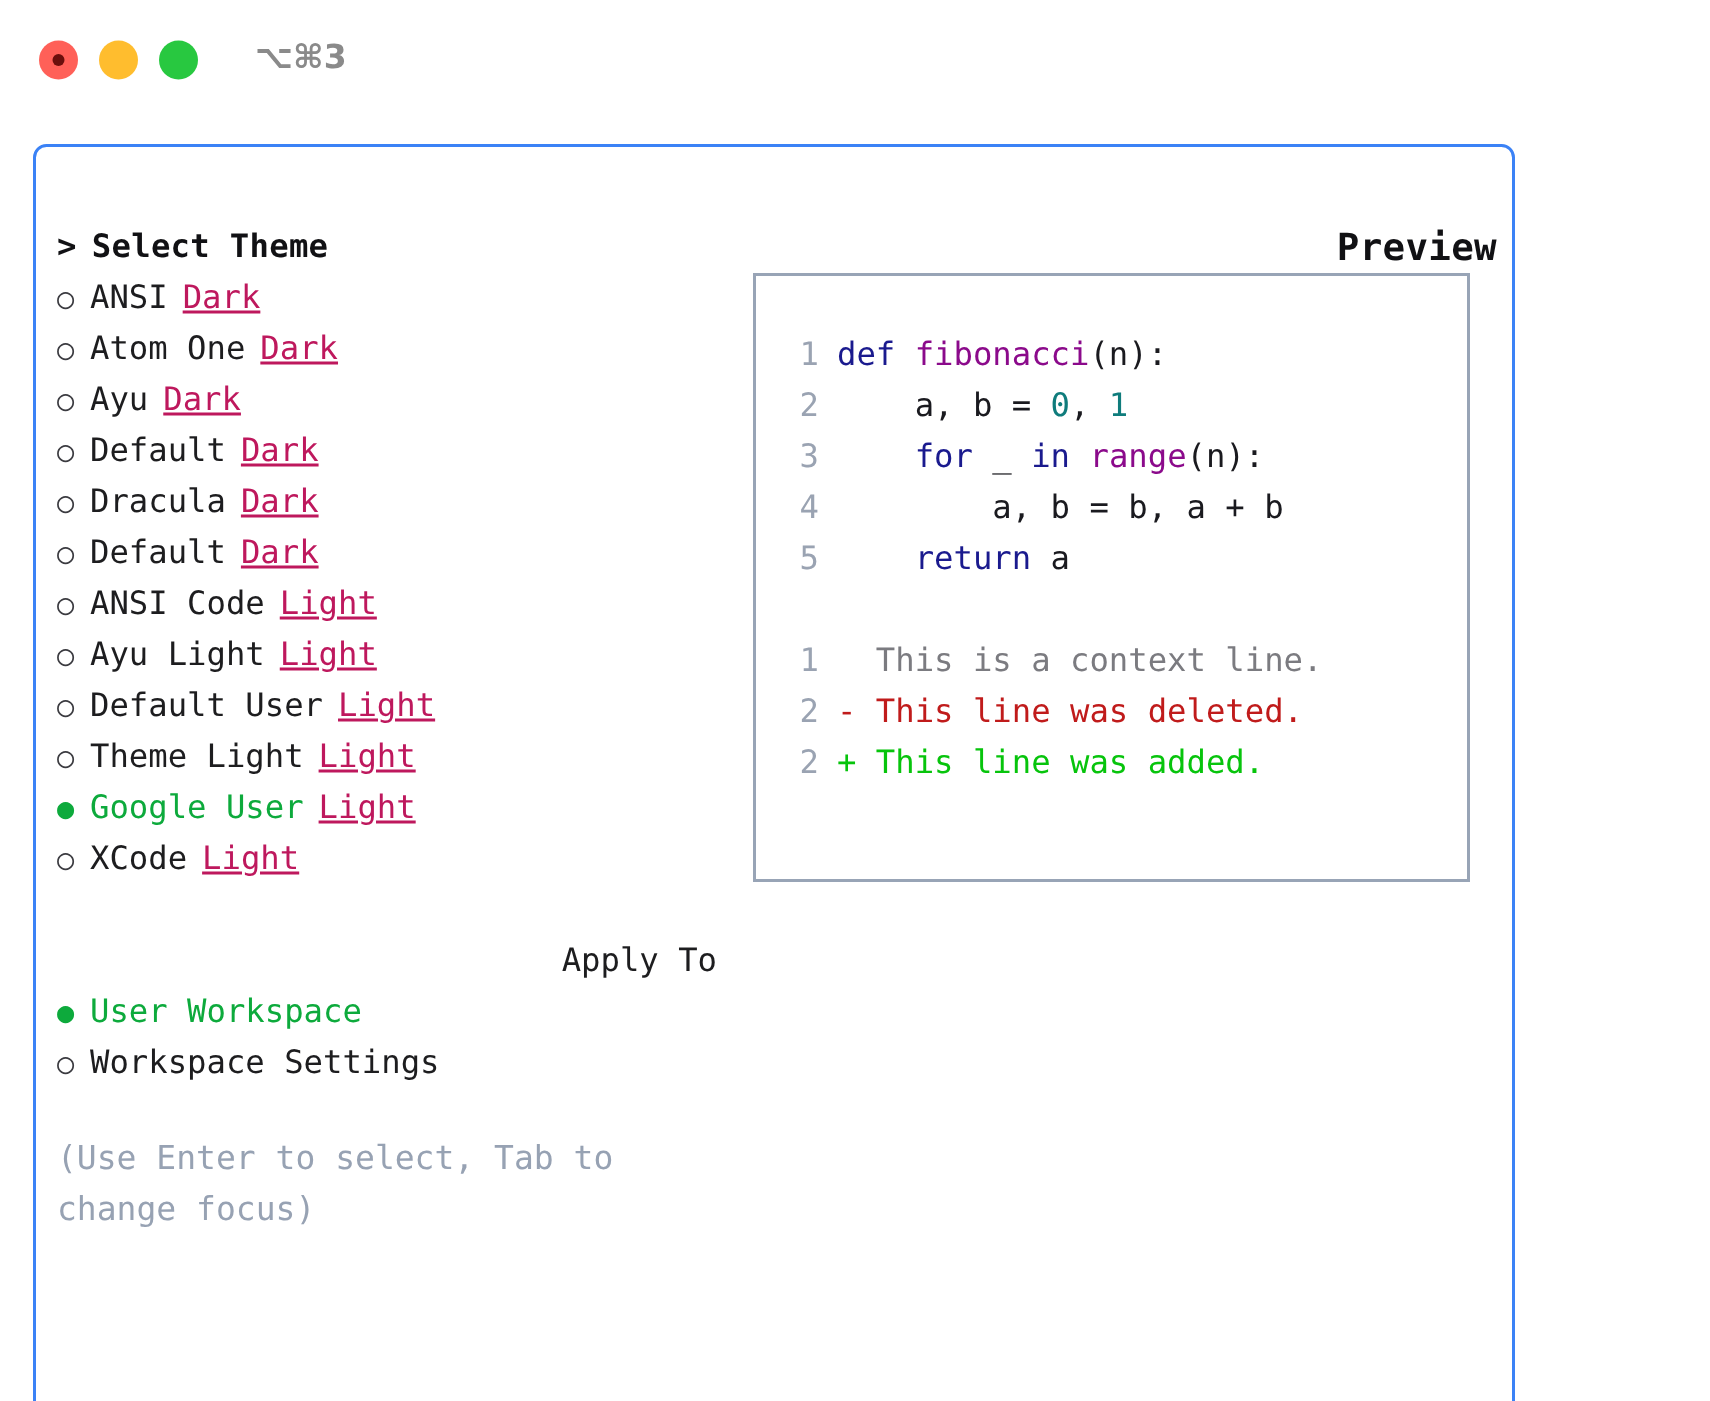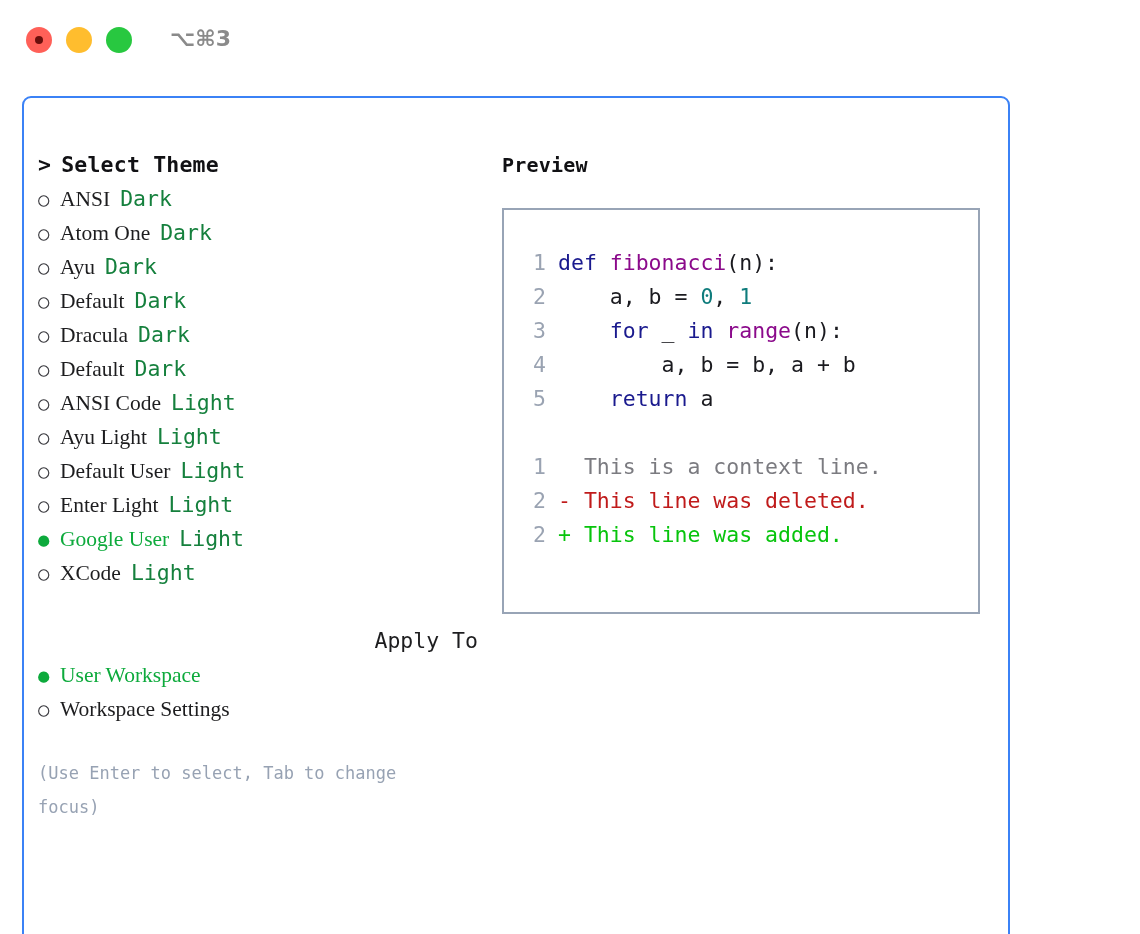--- a/index.html
+++ b/index.html
@@ -105,60 +105,61 @@
   .opt .bullet {
     display: inline-block;
     width: 22px;
     text-align: left;
     font-size: 19px;
     vertical-align: baseline;
   }
   .opt .bullet.off { color: #3b3b40; }
   .opt .bullet.on  { color: #0daa3c; }
 
-  .opt .name { color: #1d1d1f; font-family: Liberation Serif, serif; }
+  .opt .name { color: #1d1d1f; }
   .opt.selected .name { color: #0daa3c; }
   .opt .tag {
-    color: #15803d;
+    color: #be185d;
     margin-left: 10px;
+    text-decoration: underline;
   }
   .spacer-md { height: 34px; }
 
   #apply-heading {
     padding-left: 28px;
     color: #1d1d1f;
     text-align: right;
   }
 
   #hint {
     margin-top: 30px;
-    font-size: 17px;
+    font-size: 22px;
     line-height: 34px;
     color: #97a2b3;
     width: 412px;
   }
 
   
   #right-col {
     position: absolute;
     left: 478px;
     top: 50px;
     width: 496px;
   }
 
   #preview-title {
-    font-size: 20px;
+    font-size: 25px;
     font-weight: 700;
     color: #111114;
     line-height: 34px;
     letter-spacing: 0.2px;
+    text-align: right;
   }
 
   #preview-box {
-    margin-top: 26px;
     width: 478px;
     height: 406px;
     border: 2px solid #98a4b6;
     box-sizing: border-box;
     background: #ffffff;
     position: relative;
   }
 
   #code {
     position: absolute;
@@ -212,21 +213,21 @@
       <div id="theme-list">
           <div class="line opt"><span class="bullet off">○</span><span class="name">ANSI</span><span class="tag">Dark</span></div>
           <div class="line opt"><span class="bullet off">○</span><span class="name">Atom One</span><span class="tag">Dark</span></div>
           <div class="line opt"><span class="bullet off">○</span><span class="name">Ayu</span><span class="tag">Dark</span></div>
           <div class="line opt"><span class="bullet off">○</span><span class="name">Default</span><span class="tag">Dark</span></div>
           <div class="line opt"><span class="bullet off">○</span><span class="name">Dracula</span><span class="tag">Dark</span></div>
           <div class="line opt"><span class="bullet off">○</span><span class="name">Default</span><span class="tag">Dark</span></div>
           <div class="line opt"><span class="bullet off">○</span><span class="name">ANSI Code</span><span class="tag">Light</span></div>
           <div class="line opt"><span class="bullet off">○</span><span class="name">Ayu Light</span><span class="tag">Light</span></div>
           <div class="line opt"><span class="bullet off">○</span><span class="name">Default User</span><span class="tag">Light</span></div>
-          <div class="line opt"><span class="bullet off">○</span><span class="name">Enter Light</span><span class="tag">Light</span></div>
+          <div class="line opt"><span class="bullet off">○</span><span class="name">Theme Light</span><span class="tag">Light</span></div>
           <div class="line opt selected"><span class="bullet on">●</span><span class="name">Google User</span><span class="tag">Light</span></div>
           <div class="line opt"><span class="bullet off">○</span><span class="name">XCode</span><span class="tag">Light</span></div>
         </div>
 
       <div class="spacer-md"></div>
 
       <div class="line" id="apply-heading">Apply To</div>
 
       <div id="apply-list">
           <div class="line opt selected"><span class="bullet on">●</span><span class="name">User Workspace</span></div>

